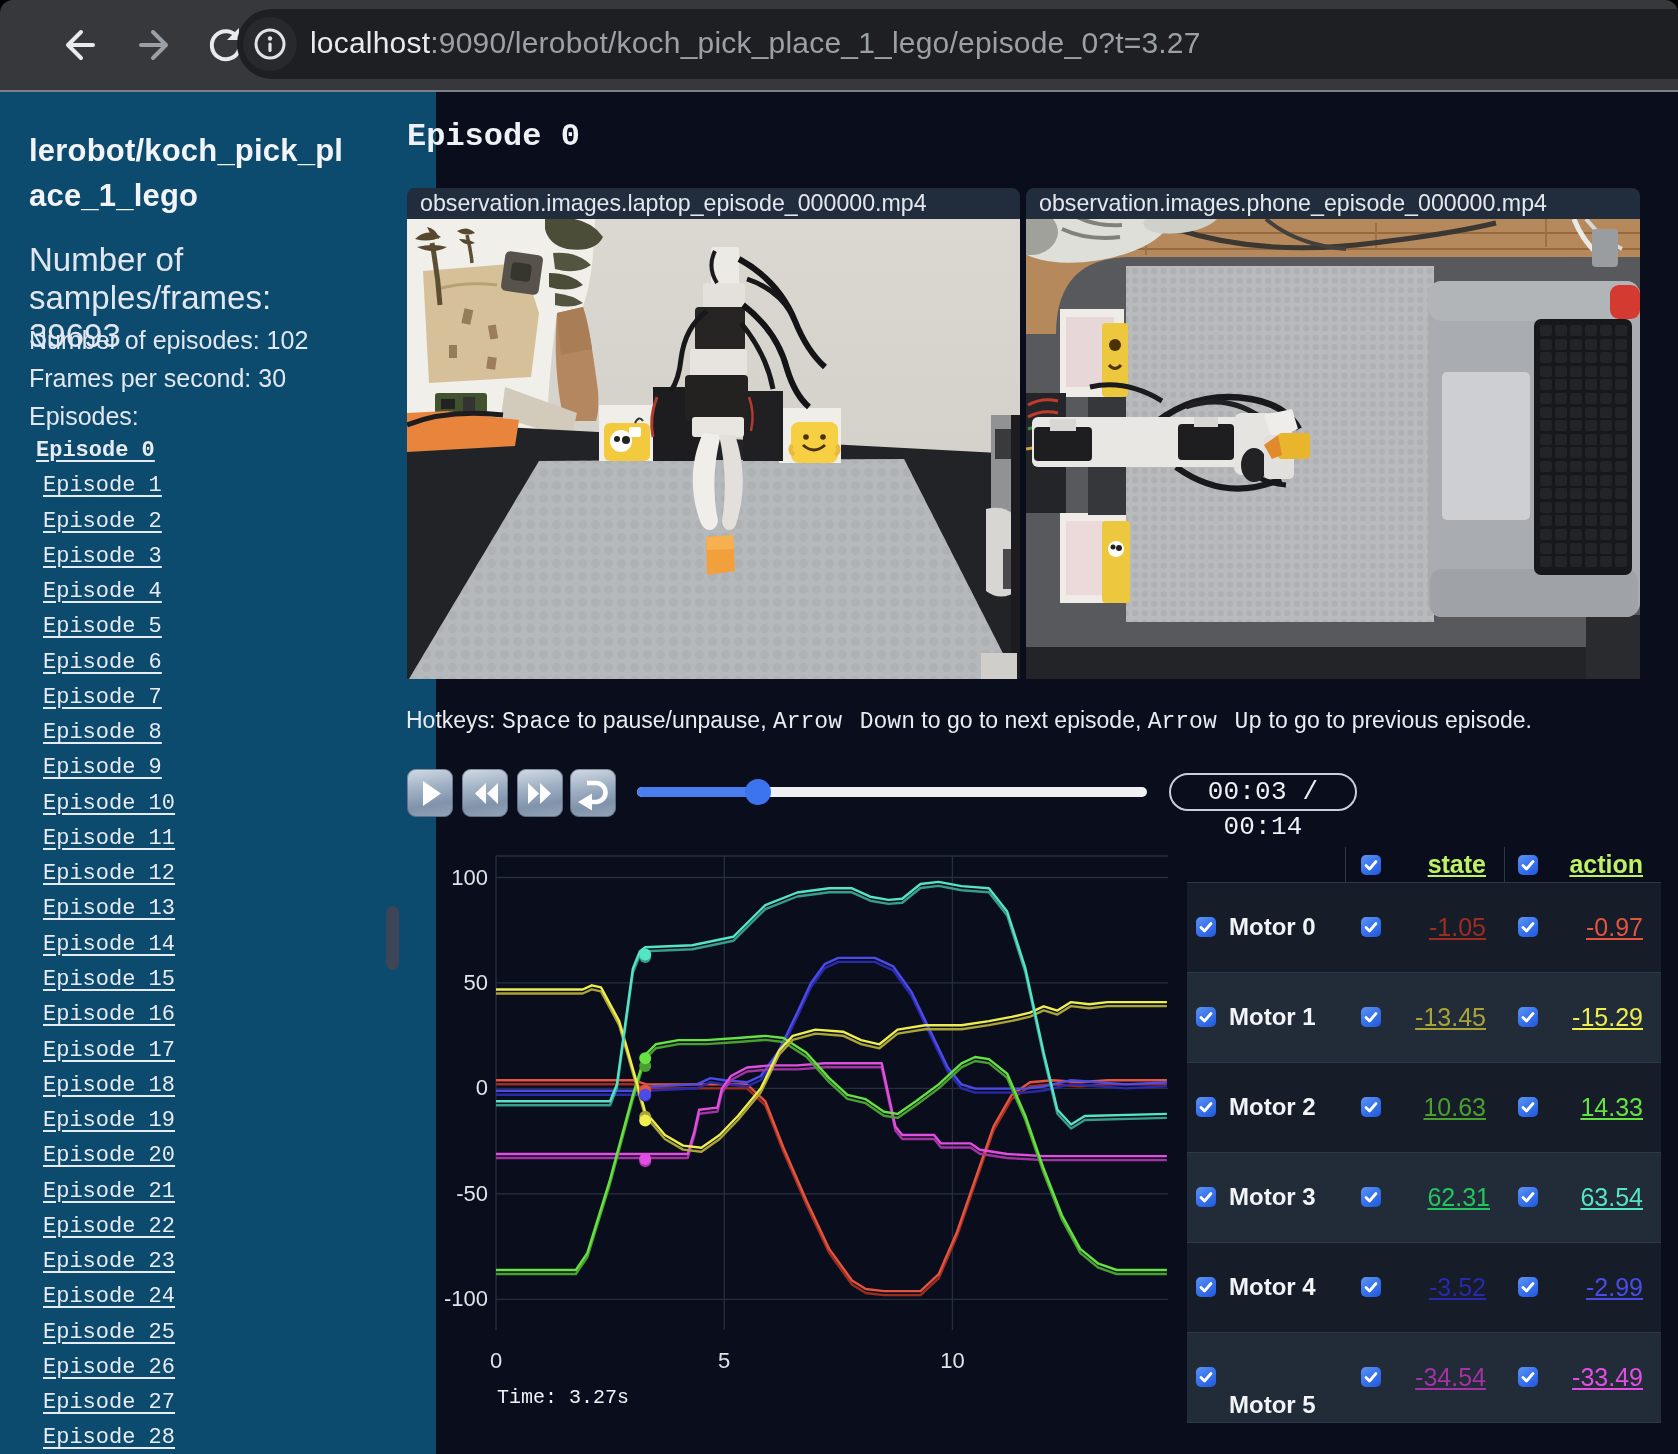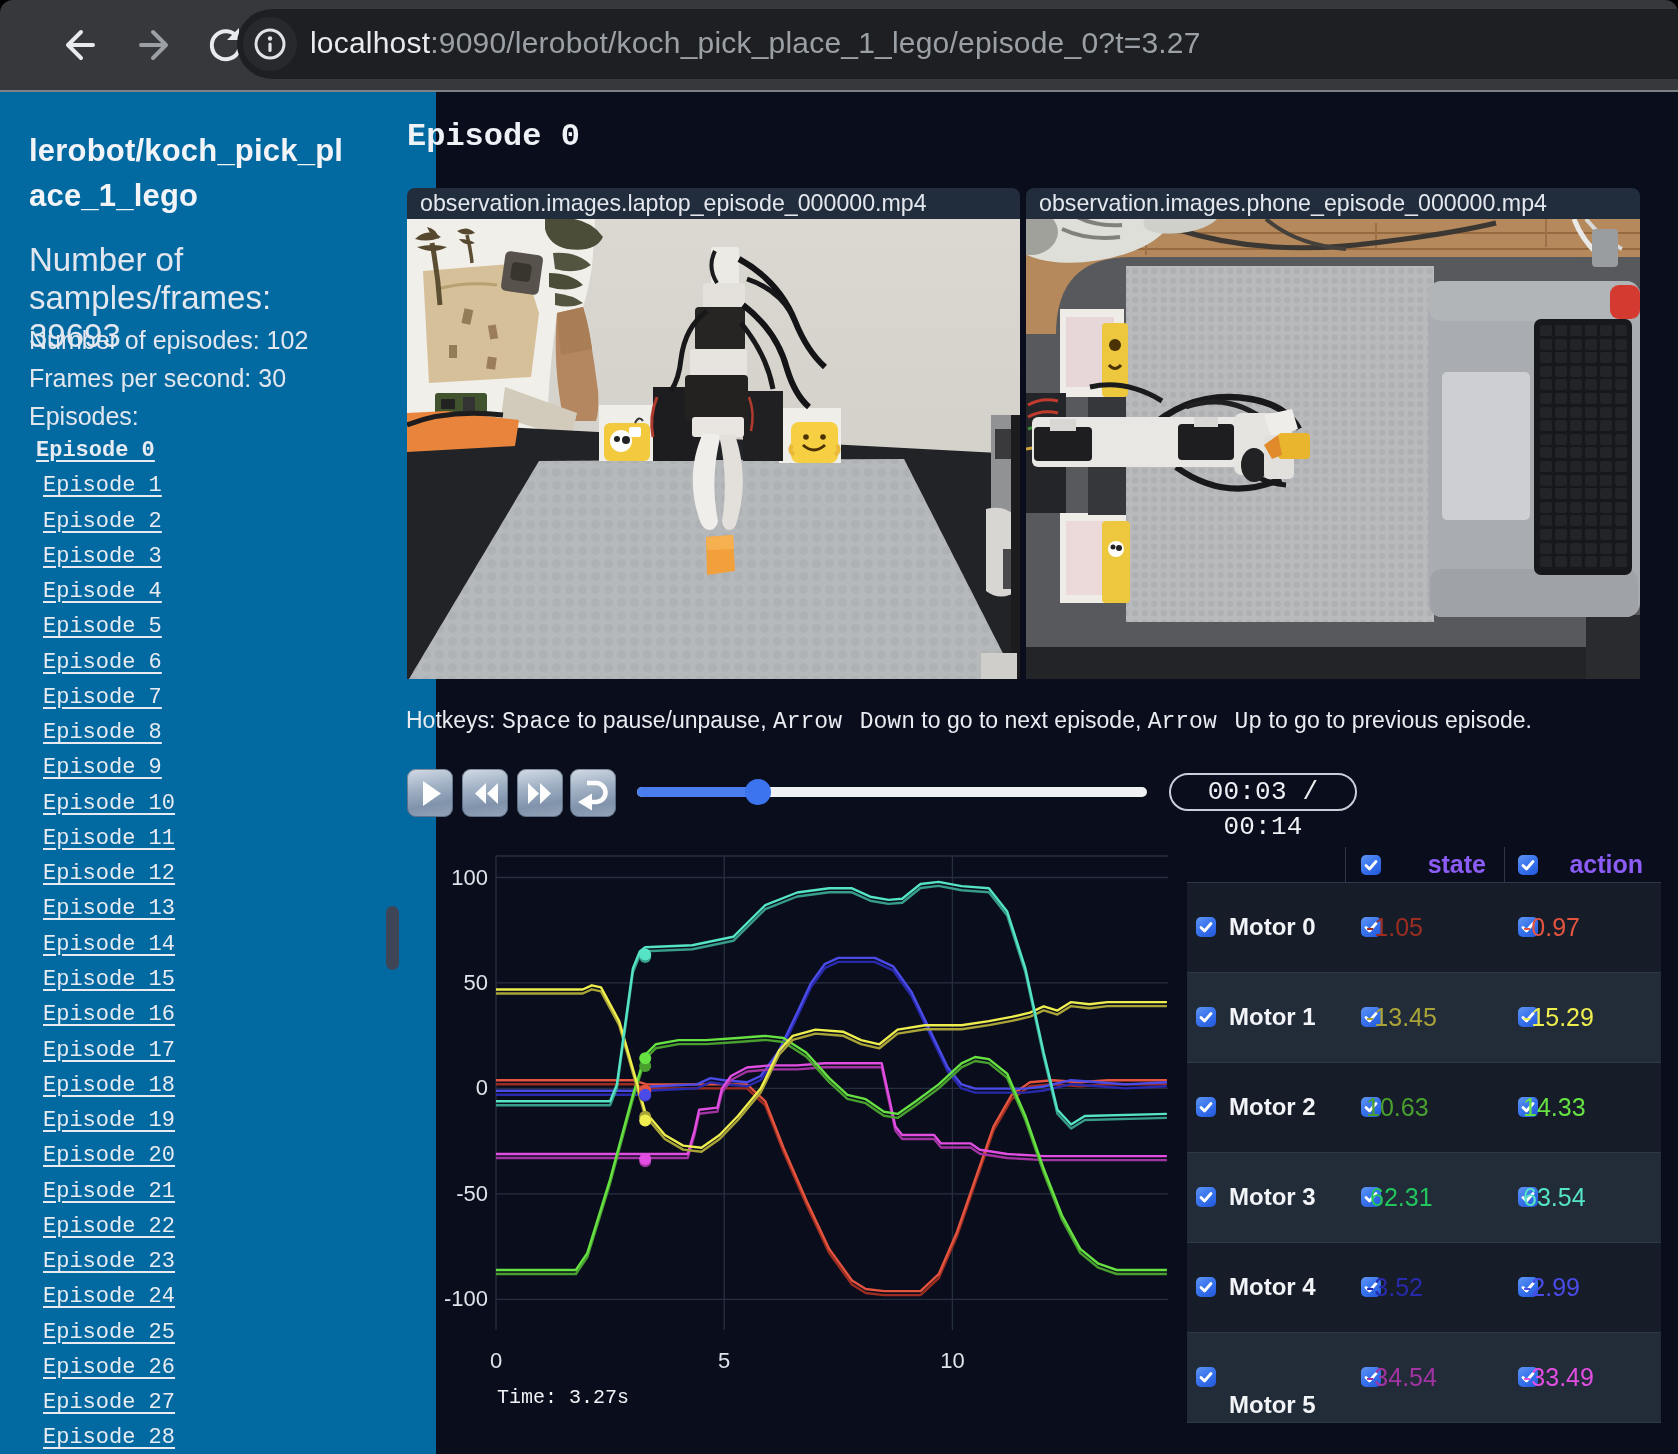--- a/index.html
+++ b/index.html
@@ -4,21 +4,21 @@
 <style>
 * { margin:0; padding:0; box-sizing:border-box; }
 html,body { width:1678px; height:1454px; background:#000; overflow:hidden; }
 #root { position:relative; width:1678px; height:1454px; font-family:"Liberation Sans", sans-serif; }
 #toolbar { position:absolute; left:0; top:0; width:1678px; height:90px; background:#37383b; border-radius:13px 13px 0 0;padding-left:40px; }
 #toolbar:after { content:""; position:absolute; left:0; bottom:-2px; width:1678px; height:2px; background:#7d8084; }
 #pill { position:absolute; left:237px; top:9px; width:1441px; height:70px; background:#1e1f22; border-radius:35px 0 0 35px; }
 #urltext { position:absolute; left:73px; top:17px; font-size:30px; color:#9aa0a6; white-space:nowrap; letter-spacing:0.2px; }
 #urltext b { color:#e8eaed; font-weight:normal; }
 #app { position:absolute; left:0; top:92px; width:1678px; height:1362px; background:#0a0e1c; }
-#sidebar { position:absolute; left:0; top:92px; width:436px; height:1362px; background:#0369a1; color:#e7ebf2; }
+#sidebar { position:absolute; left:0; top:92px; width:436px; height:1362px; background:#0c4a6e; color:#e7ebf2; }
 #sbtitle { position:absolute; left:29px; top:36px; width:322px; font-weight:bold; font-size:31px; line-height:45px; color:#f2f4f8; letter-spacing:0.2px; }
 #sbinfo { position:absolute; left:29px; top:149px; width:330px; font-size:33px; line-height:38.2px; color:#e2e7ef; }
 #sbinfo2 { position:absolute; left:29px; top:228.5px; font-size:25px; line-height:38.2px; color:#e2e7ef; }
 #eplist { position:absolute; left:0px; top:346px; list-style:none; font-family:"Liberation Mono", monospace; font-size:22px; color:#e8ecf2; }
 #eplist li { height:35.27px; padding-left:43px; }
 #eplist li.cur { padding-left:36px; font-weight:bold; }
 #eplist a { text-decoration:underline; text-underline-offset:4px; }
 #thumb { position:absolute; left:386px; top:906px; width:13px; height:64px; border-radius:6.5px; background:#3d4557; }
 #ephead { position:absolute; left:407px; top:118px; font-family:"Liberation Mono", monospace; font-weight:bold; font-size:32px; color:#eef1f6; }
 .vid { position:absolute; top:187.5px; }
@@ -36,22 +36,22 @@
 #chart { position:absolute; left:420px; top:840px; }
 #timelabel { position:absolute; left:497px; top:1386px; font-family:"Liberation Mono", monospace; font-size:20px; color:#f0f2f6; }
 #mtable { position:absolute; left:1187px; top:847px; width:474px; height:575px; font-size:24px; }
 .trow { position:absolute; left:0; width:474px; border-top:1px solid #2e3849; }
 .trow.odd { background:#222b38; }
 .trow.even { background:#161d29; }
 #mtable .vline1, #mtable .vline2 { position:absolute; top:0; width:1px; height:575px; background:#2e3849; }
 .cbx { position:absolute; width:20px; height:20px; border-radius:5px; background:linear-gradient(145deg,#6096f2 0%,#3b76ee 45%,#2257da 100%); }
 .cbx svg { position:absolute; left:1px; top:1px; }
 .mlabel { position:absolute; left:42px; font-weight:bold; color:#f2f4f7; font-size:24px; }
-.hdr { position:absolute; font-weight:bold; color:#8b5cf6; font-size:25px; }
-.val { position:absolute; font-size:25px; text-align:left; width:120px; }
+.hdr { position:absolute; font-weight:bold; color:#bef264; font-size:25px;text-decoration:underline; }
+.val { position:absolute; font-size:25px; text-align:right; width:120px;text-decoration:underline; }
 </style>
 </head>
 <body>
 <div id="root">
   <div id="toolbar">
     <svg width="237" height="90">
       <path d="M53,45 H30 M41,32 L28,45 L41,58" fill="none" stroke="#e8eaed" stroke-width="4" stroke-linecap="round" stroke-linejoin="round"></path>
       <path d="M101,45 H124 M113,32 L126,45 L113,58" fill="none" stroke="#9aa0a6" stroke-width="4" stroke-linecap="round" stroke-linejoin="round"></path>
       <path d="M197.5,37.5 A 14,14 0 1 0 199,50" fill="none" stroke="#e8eaed" stroke-width="4"></path>
       <path d="M199,28 v12 h-12 z" fill="#e8eaed"></path>

